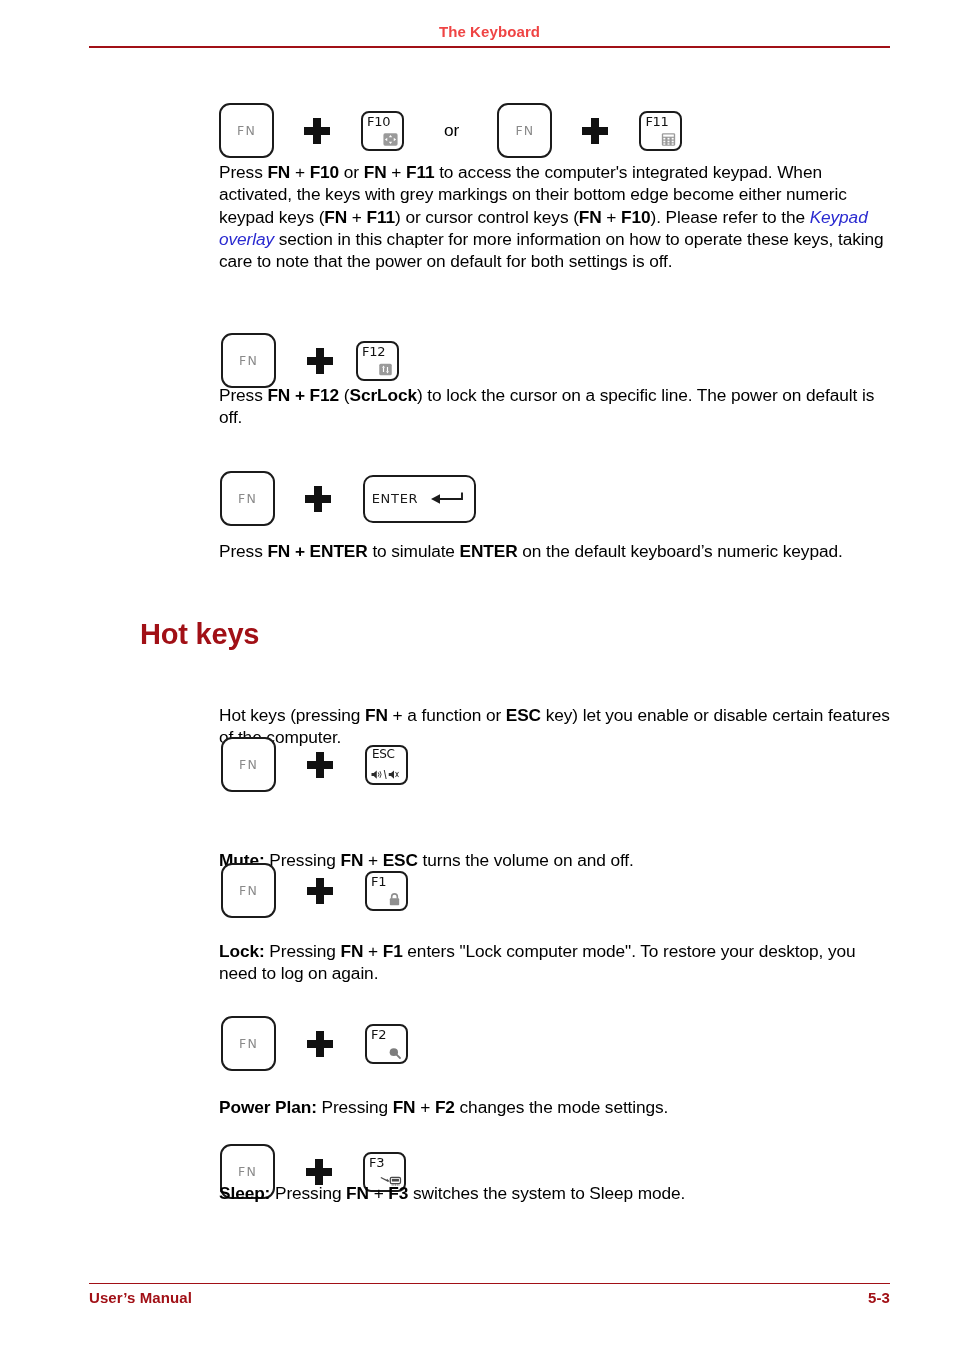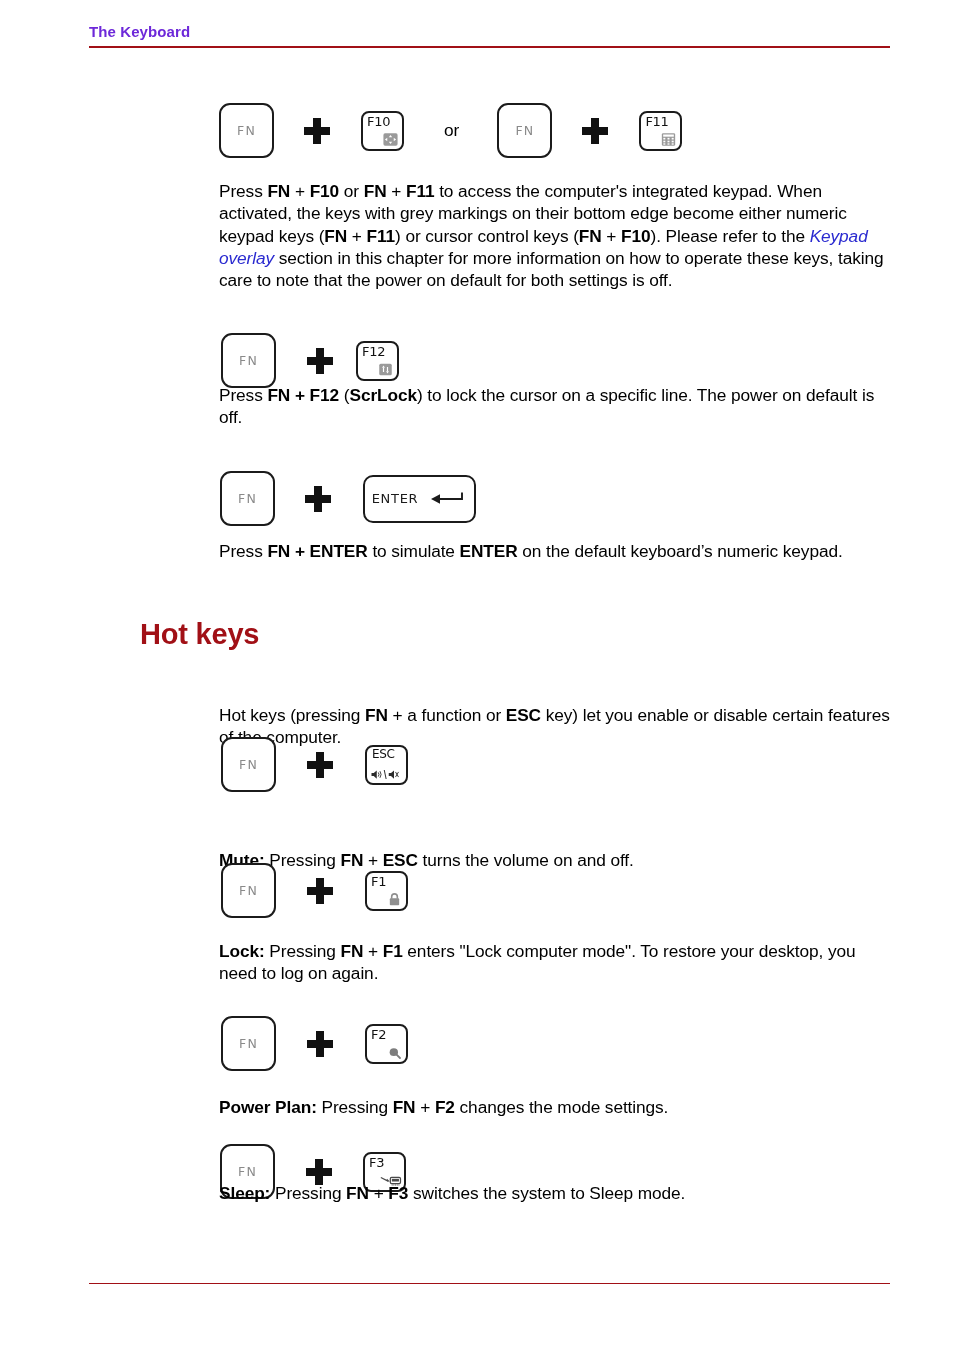--- a/index.html
+++ b/index.html
@@ -17,22 +17,22 @@
   }
 
   
   .page-header {
     position: absolute;
     left: 89px;
     top: 22px;
     width: 801px;
   }
   .page-header .header-title {
-    text-align: left;
-    color: #6d28d9;
+    text-align: center;
+    color: #ef4444;
     font-size: 15px;
     font-weight: bold;
     line-height: 20px;
     letter-spacing: 0.1px;
   }
   .header-rule {
     margin-top: 4px;
     border-top: 2.2px solid #a11016;
     width: 100%;
   }
@@ -221,21 +221,21 @@
       <rect x="3.8" y="10.4" width="2.4" height="2" fill="#ffffff"></rect>
       <rect x="8.8" y="10.4" width="2.4" height="2" fill="#ffffff"></rect>
       <rect x="13.8" y="10.4" width="2.4" height="2" fill="#ffffff"></rect>
       <rect x="3.8" y="13.6" width="2.4" height="1.6" fill="#ffffff"></rect>
       <rect x="8.8" y="13.6" width="2.4" height="1.6" fill="#ffffff"></rect>
       <rect x="13.8" y="13.6" width="2.4" height="1.6" fill="#ffffff"></rect>
     </svg>
   </div>
 </div>
 
-<div class="text-block" style="top:180px;">
+<div class="text-block" style="top:161px;">
   <span><span>Press </span><b>FN</b><span> + </span><b>F10</b><span> or </span><b>FN</b><span> + </span><b>F11</b><span> to access the computer's integrated keypad. When activated, the keys with grey markings on their bottom edge become either numeric keypad keys (</span><b>FN</b><span> + </span><b>F11</b><span>) or cursor control keys (</span><b>FN</b><span> + </span><b>F10</b><span>). Please refer to the </span><span class="link-italic">Keypad overlay</span><span> section in this chapter for more information on how to operate these keys, taking care to note that the power on default for both settings is off.</span></span>
 </div>
 
 <div class="key-row" style="left:221px; top:333px;">
   <div class="fnkey">
     <span class="fnlabel">FN</span>
   </div>
   <div class="plus" style="margin-left:31px;"></div>
   <div class="fkey" style="margin-left:23px;">
     <span class="flabel">F12</span>
@@ -351,13 +351,17 @@
     </svg>
   </div>
 </div>
 
 <div class="text-block" style="top:1182px;">
   <span><b>Sleep:</b><span> Pressing </span><b>FN</b><span> + </span><b>F3</b><span> switches the system to Sleep mode.</span></span>
 </div>
 
 <div class="page-footer">
   <div class="footer-rule"></div>
+  <div class="footer-inner">
+    <span>User’s Manual</span>
+    <span>5-3</span>
+  </div>
 </div>
 
 </body></html>

